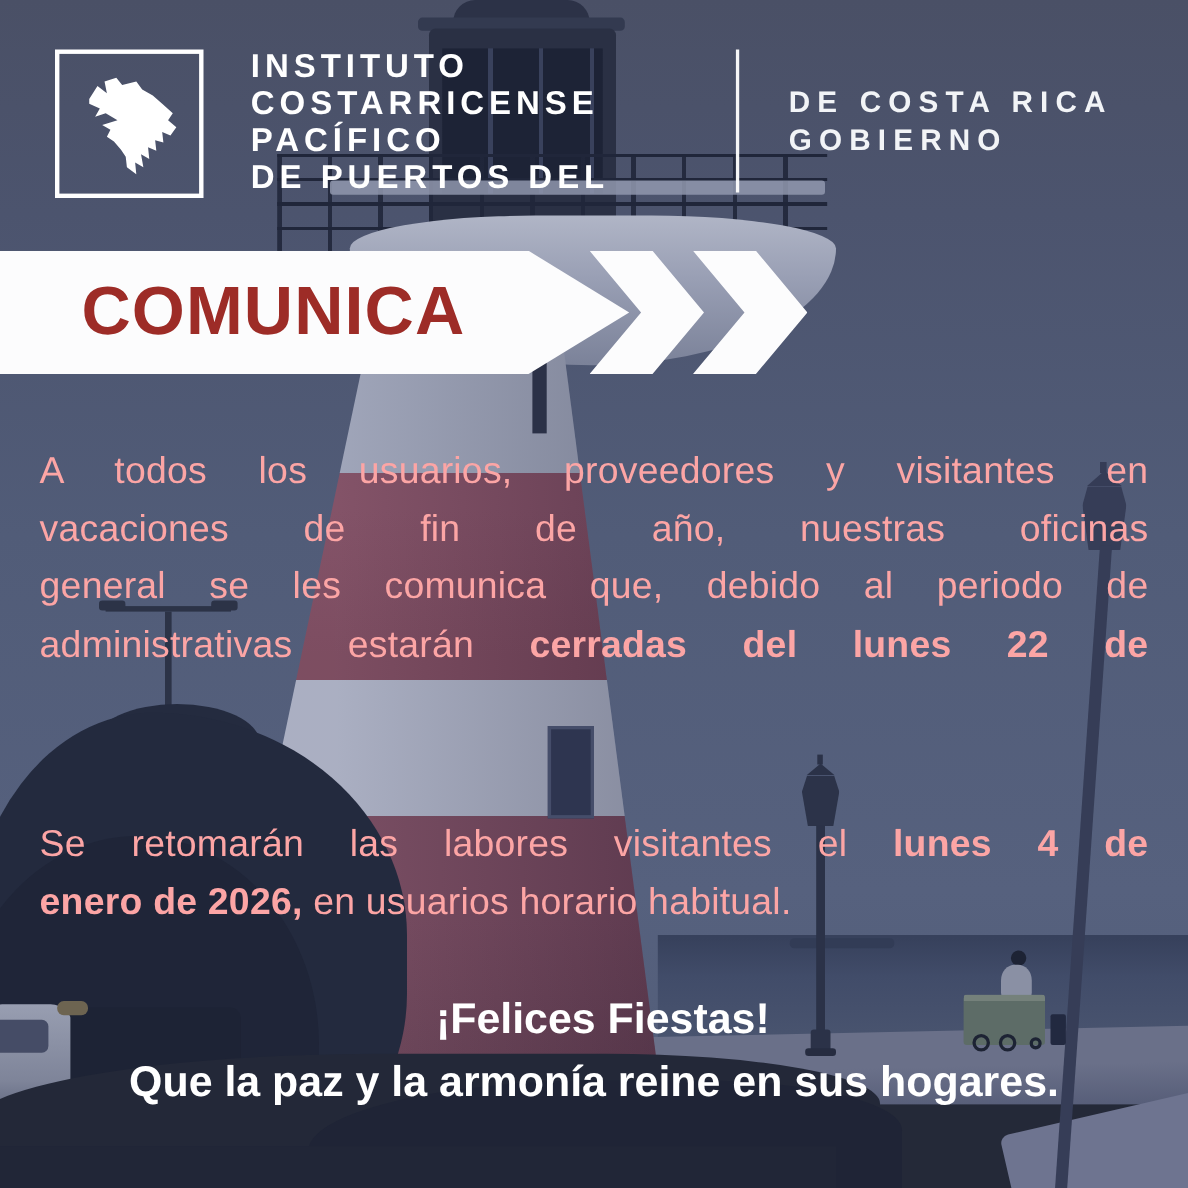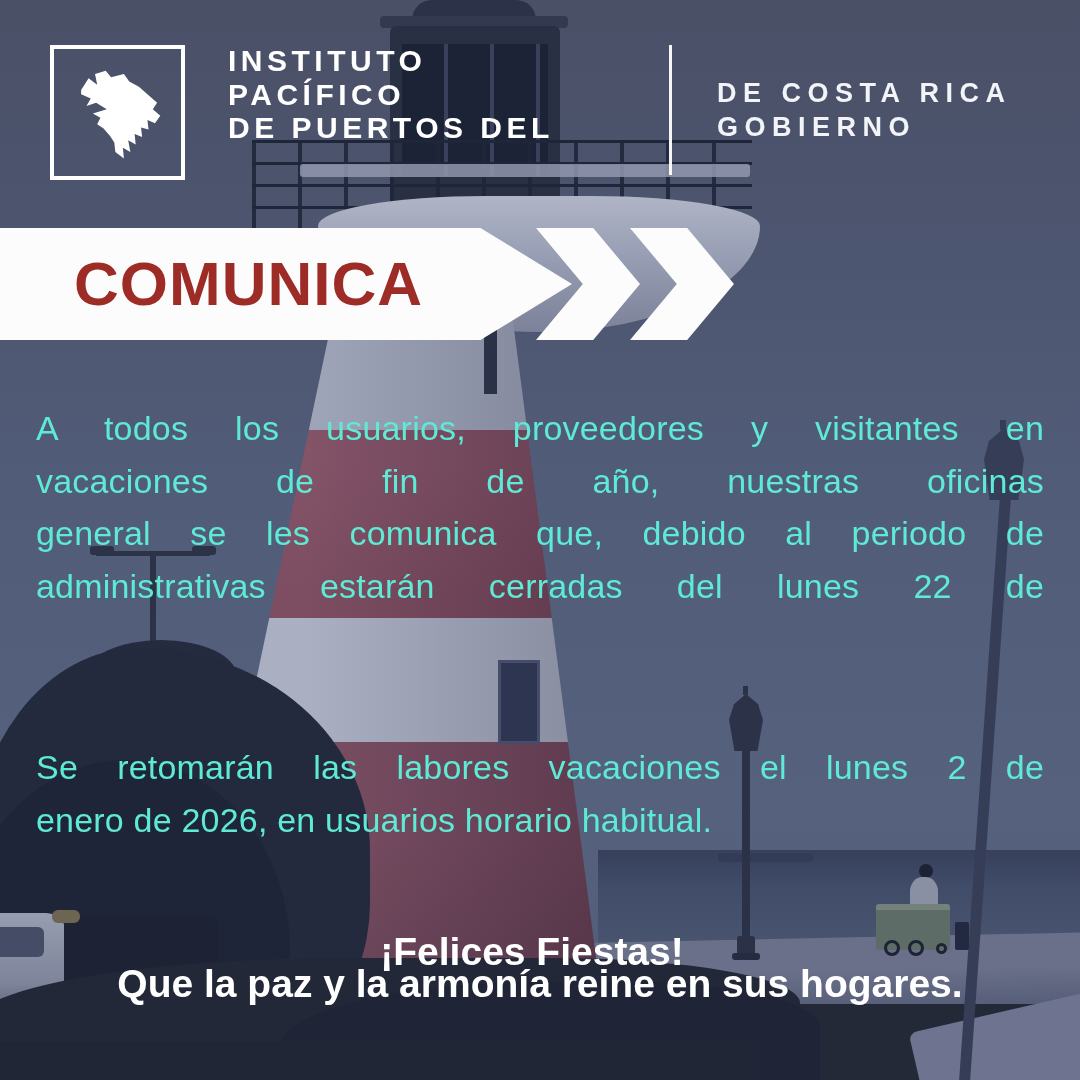--- a/index.html
+++ b/index.html
@@ -113,26 +113,26 @@
   .banner-main { left:0; top:228px; width:572px; height:112px; background:#fcfcfd;
     clip-path:polygon(0 0,84% 0,100% 50%,84% 100%,0 100%); }
   .banner-text { position:absolute; left:74px; top:0; line-height:112px;
     font-size:62px; font-weight:bold; letter-spacing:1px; color:#9d2c27; white-space:nowrap; }
   .chev { top:228px; width:104px; height:112px; background:#fcfcfd;
     clip-path:polygon(0 0,55% 0,100% 50%,55% 100%,0 100%,45% 50%); }
   .chev1 { left:536px; } .chev2 { left:630px; }
 
   .text-block { left:36px; width:1008px; }
   .para1 { top:402px; } .para2 { top:741px; }
-  .line { height:52.5px; line-height:52.5px; font-size:34px; letter-spacing:.2px; color:#5eead4;
+  .line { height:52.5px; line-height:52.5px; font-size:34px; letter-spacing:.2px; color:#fca5a5;
     text-align:justify; text-align-last:justify; white-space:nowrap; }
   .line.no-just { text-align-last:left; }
-  .b { font-weight:normal; }
-
-  .close1 { left:28px; top:903px; width:1008px; height:48px; line-height:48px;margin-top:25px; }
+  .b { font-weight:bold; }
+
+  .close1 { left:44px; top:903px; width:1008px; height:48px; line-height:48px; }
   .close2 { left:36px; top:956px; width:1008px; height:56px; line-height:56px; }
   .close-line { text-align:center; font-weight:bold; font-size:39px; color:#ffffff; }
 </style>
 </head>
 <body>
 
 <div class="canvas">
 
   <div class="bg">
     <div class="abs sky"></div>
@@ -196,20 +196,21 @@
 
     <header>
       <div class="abs logo-box">
         <svg viewBox="0 0 100 100" aria-hidden="true">
           <path d="M16 29 L23 18 L31 24 L29 14 L39 11 L44 17 L56 14 L61 21 L70 26 L78 33 L87 41 L83 47 L90 53 L85 60 L78 57 L79 66 L72 64 L73 73 L66 70 L67 80 L60 76 L62 87 L55 83 L56 93 L48 87 L47 78 L43 72 L37 65 L31 61 L34 55 L27 51 L40 47 L30 41 L21 44 L25 37 L16 33 Z"></path>
         </svg>
       </div>
 
       <div class="abs inst-block">
         <div class="inst-line">INSTITUTO</div>
+        <div class="inst-line">COSTARRICENSE</div>
         <div class="inst-line">PACÍFICO</div>
         <div class="inst-line">DE PUERTOS DEL</div>
       </div>
 
       <div class="abs header-divider"></div>
 
       <div class="abs gov-block">
         <div class="gov-line">DE COSTA RICA</div>
         <div class="gov-line">GOBIERNO</div>
       </div>
@@ -225,21 +226,21 @@
 
     <main>
       <div class="abs text-block para1">
         <div class="line"><span>A todos los usuarios, proveedores y visitantes en</span><span class="b"></span></div>
         <div class="line"><span>vacaciones de fin de año, nuestras oficinas</span><span class="b"></span></div>
         <div class="line"><span>general se les comunica que, debido al periodo de</span><span class="b"></span></div>
         <div class="line"><span>administrativas estarán </span><span class="b">cerradas del lunes 22 de</span></div>
       </div>
 
       <div class="abs text-block para2">
-        <div class="line"><span>Se retomarán las labores vacaciones el </span><span class="b">lunes 2 de</span></div>
+        <div class="line"><span>Se retomarán las labores visitantes el </span><span class="b">lunes 4 de</span></div>
         <div class="line no-just"><span class="b">enero de 2026,</span><span> en usuarios horario habitual.</span></div>
       </div>
 
       <div class="abs close1 close-line">¡Felices Fiestas!</div>
       <div class="abs close2 close-line">Que la paz y la armonía reine en sus hogares.</div>
     </main>
 
   </div>
 </div>
 

